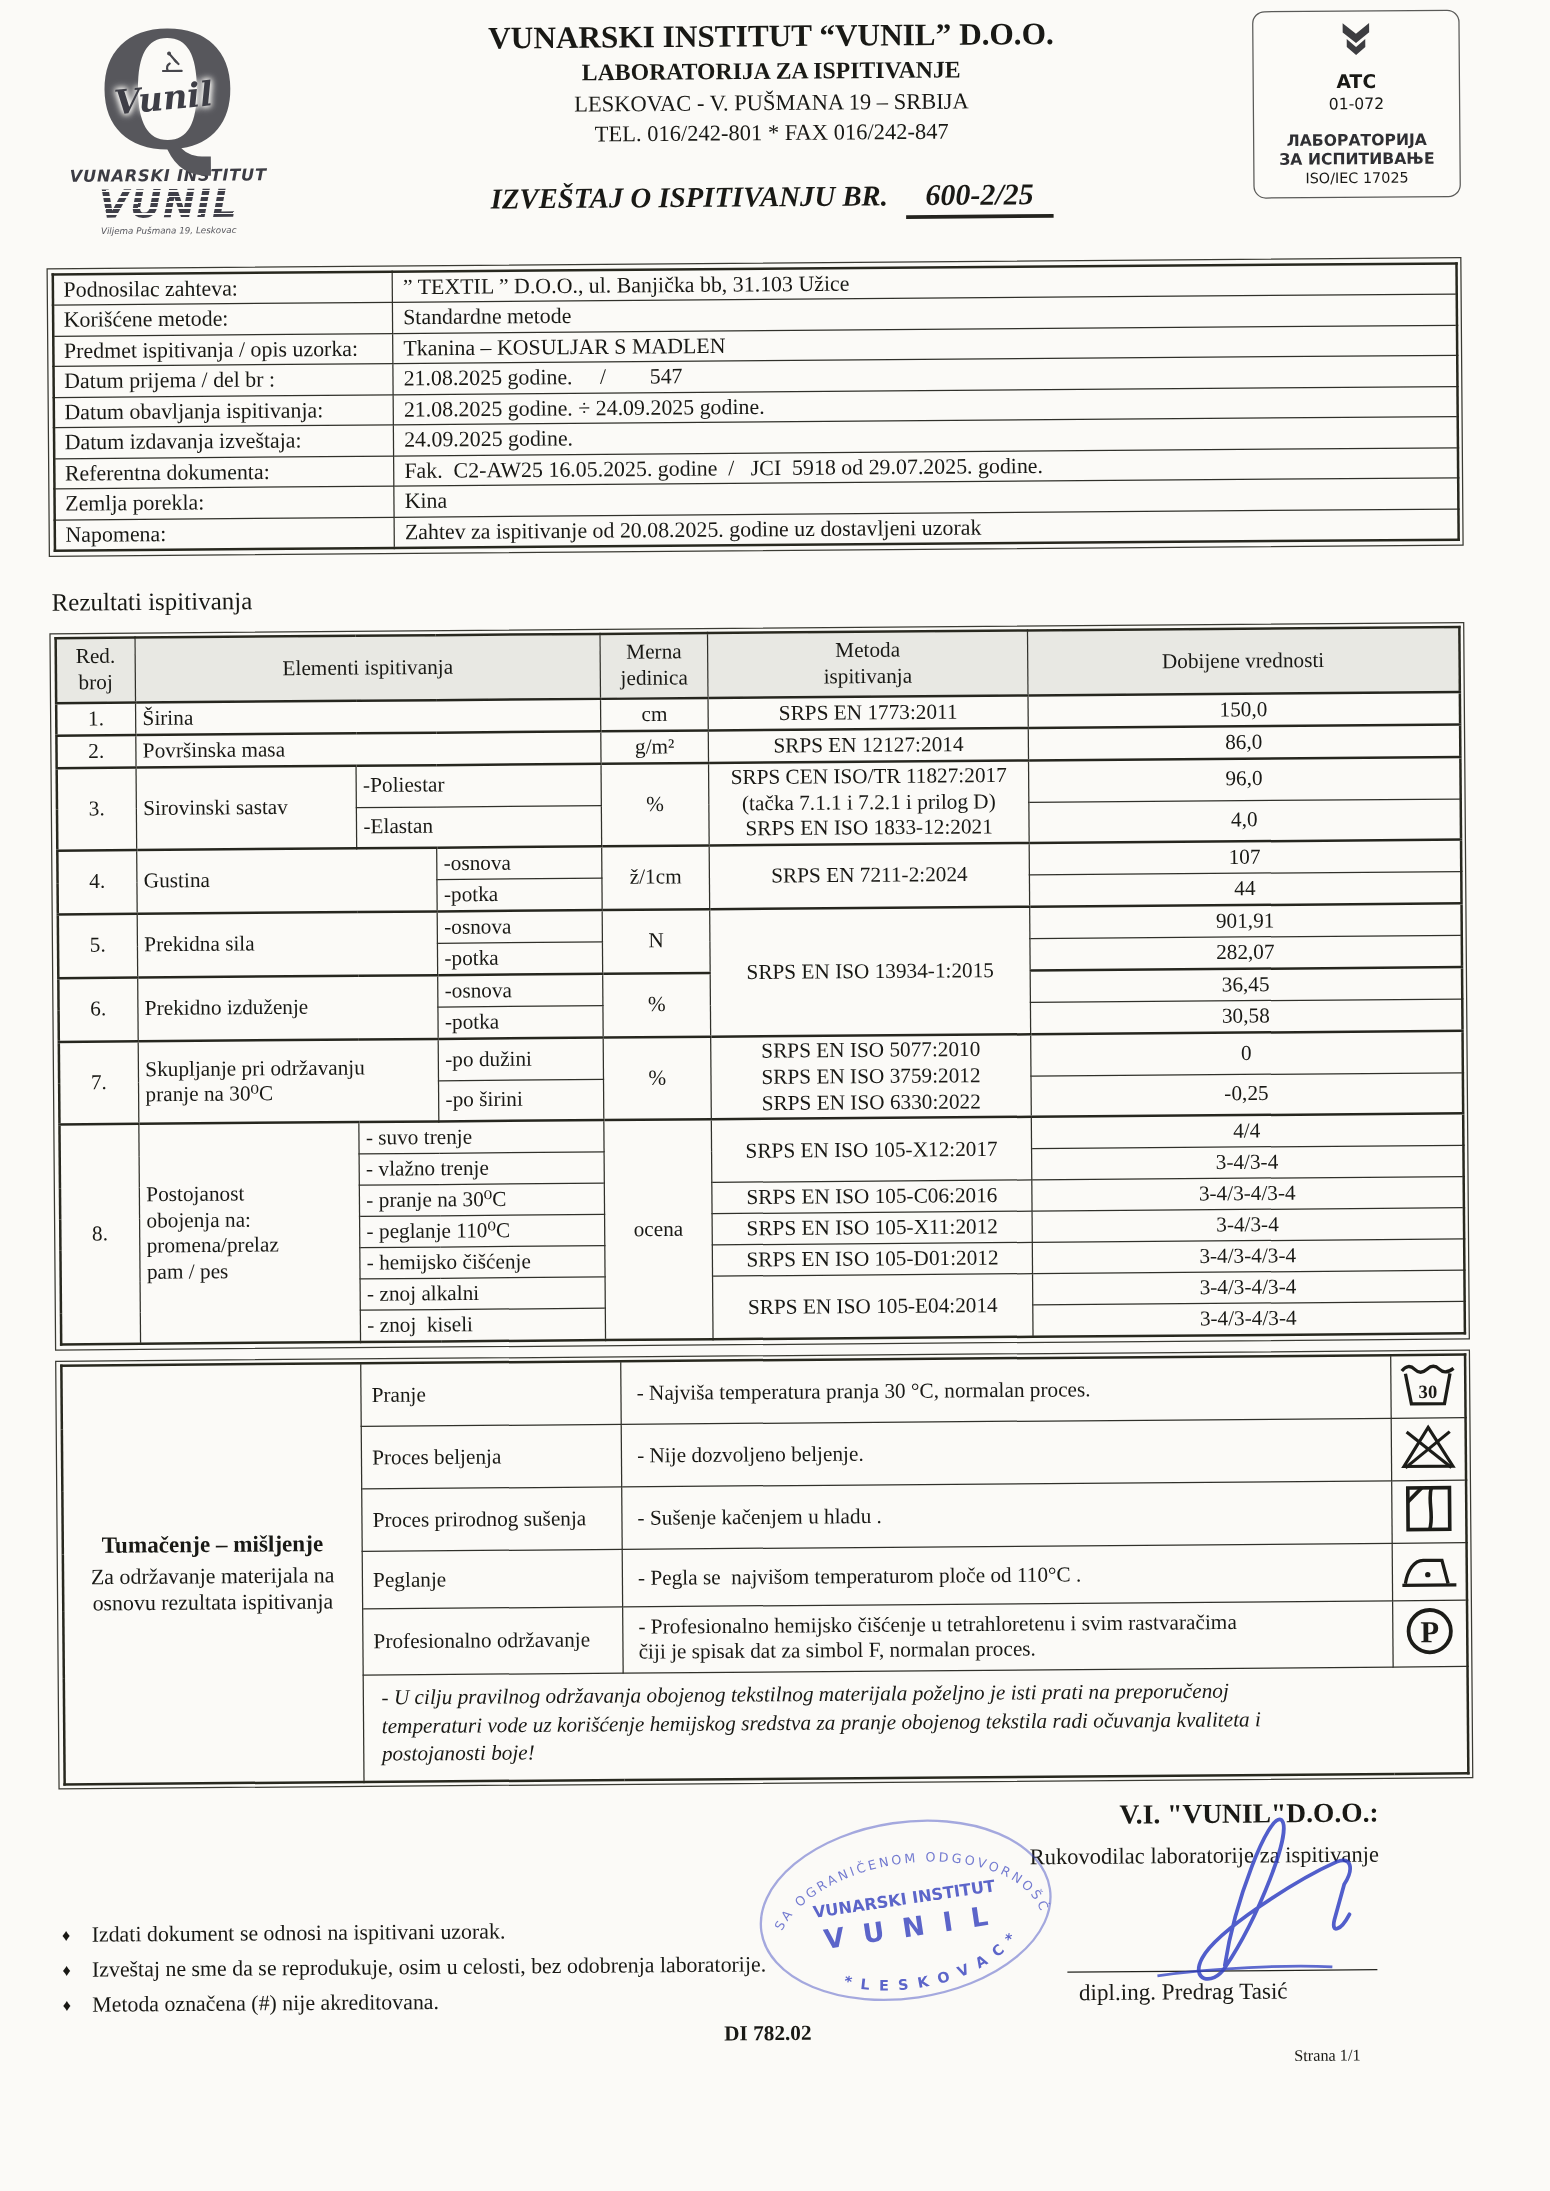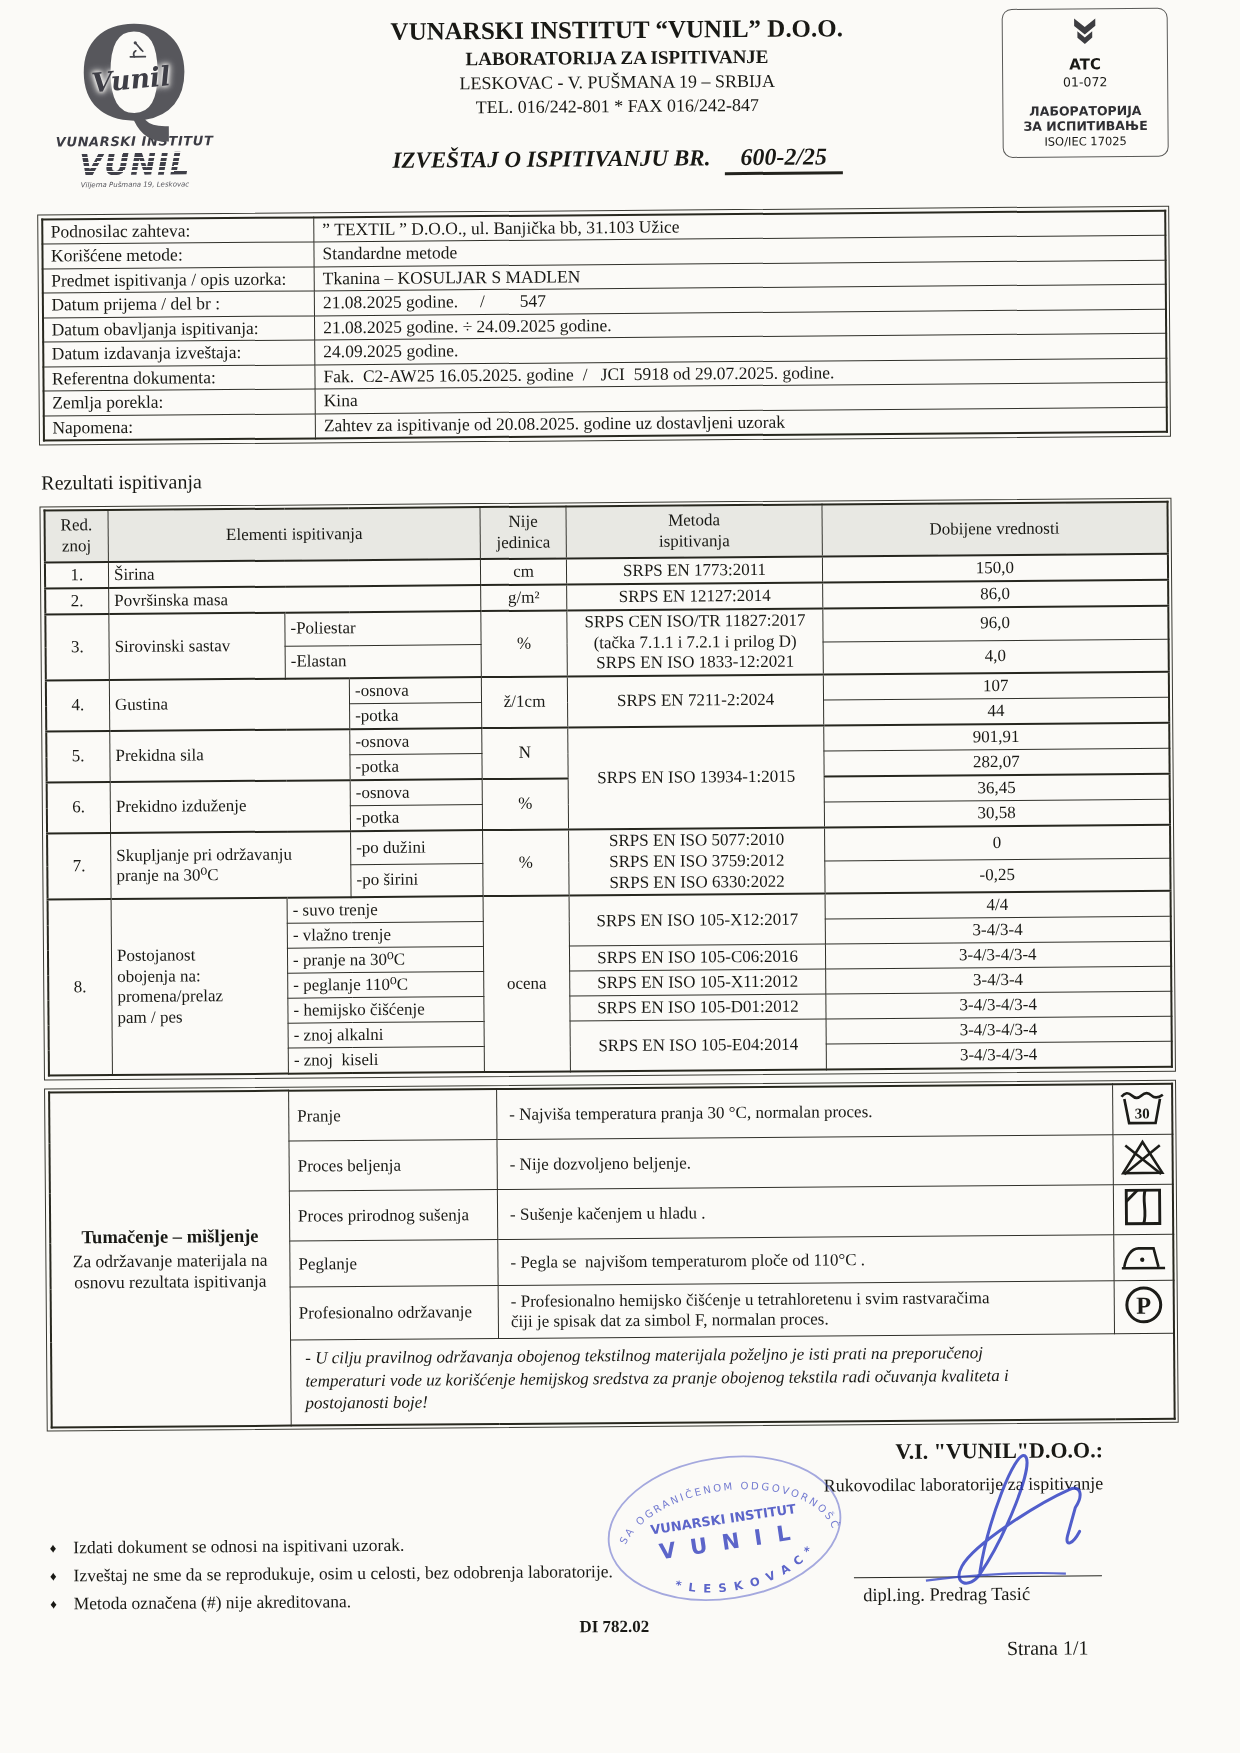--- a/index.html
+++ b/index.html
@@ -79,21 +79,21 @@
   .sig-company { position:absolute; top:14px; right:76px; font-size:22px; font-weight:700; }
   .sig-role { position:absolute; top:50px; right:76px; font-size:18px; }
   .sig-line { position:absolute; top:152px; right:78px; width:248px; border-top:1.6px solid #23231e; }
   .sig-name { position:absolute; top:160px; right:150px; font-size:18.5px; }
   .stamp { position:absolute; top:22px; right:330px; opacity:0.82; transform:rotate(-8deg); pointer-events:none; }
   .sig-stroke { position:absolute; top:8px; right:70px; opacity:0.9; pointer-events:none; }
   .bullets { position:absolute; left:2px; top:103px; list-style:none; margin:0; padding:0; }
   .bullets li { font-size:17.5px; line-height:27px; }
   .bullets .dia { font-size:13px; margin-right:17px; position:relative; top:-1px; }
   .doc-code { position:absolute; top:190px; left:0; width:100%; text-align:center; font-weight:700; font-size:17px; }
-  .page-num { position:absolute; top:213px; right:92px; font-size:20px; }
+  .page-num { position:absolute; top:213px; right:92px; font-size:13px; }
 </style>
 </head>
 <body>
 
 <div class="page">
 <div class="inner">
 
   <header class="hdr">
     <div class="logo">
       <div class="logo-q">
@@ -196,23 +196,23 @@
             <col style="width:176px">
             <col style="width:64px">
             <col style="width:132px">
         <col style="width:86px">
             <col style="width:256px">
             <col>
       </colgroup>
       <tbody>
         <tr class="rhead">
           <td class="pw">Red.
-znoj</td>
+broj</td>
           <td colspan="3">Elementi ispitivanja</td>
-          <td class="pw">Nije
+          <td class="pw">Merna
 jedinica</td>
           <td class="pw">Metoda
 ispitivanja</td>
           <td>Dobijene vrednosti</td>
         </tr>
 
         <tr class="major">
           <td class="num">1.</td>
           <td colspan="3" class="lbl">Širina</td>
           <td class="c">cm</td>

